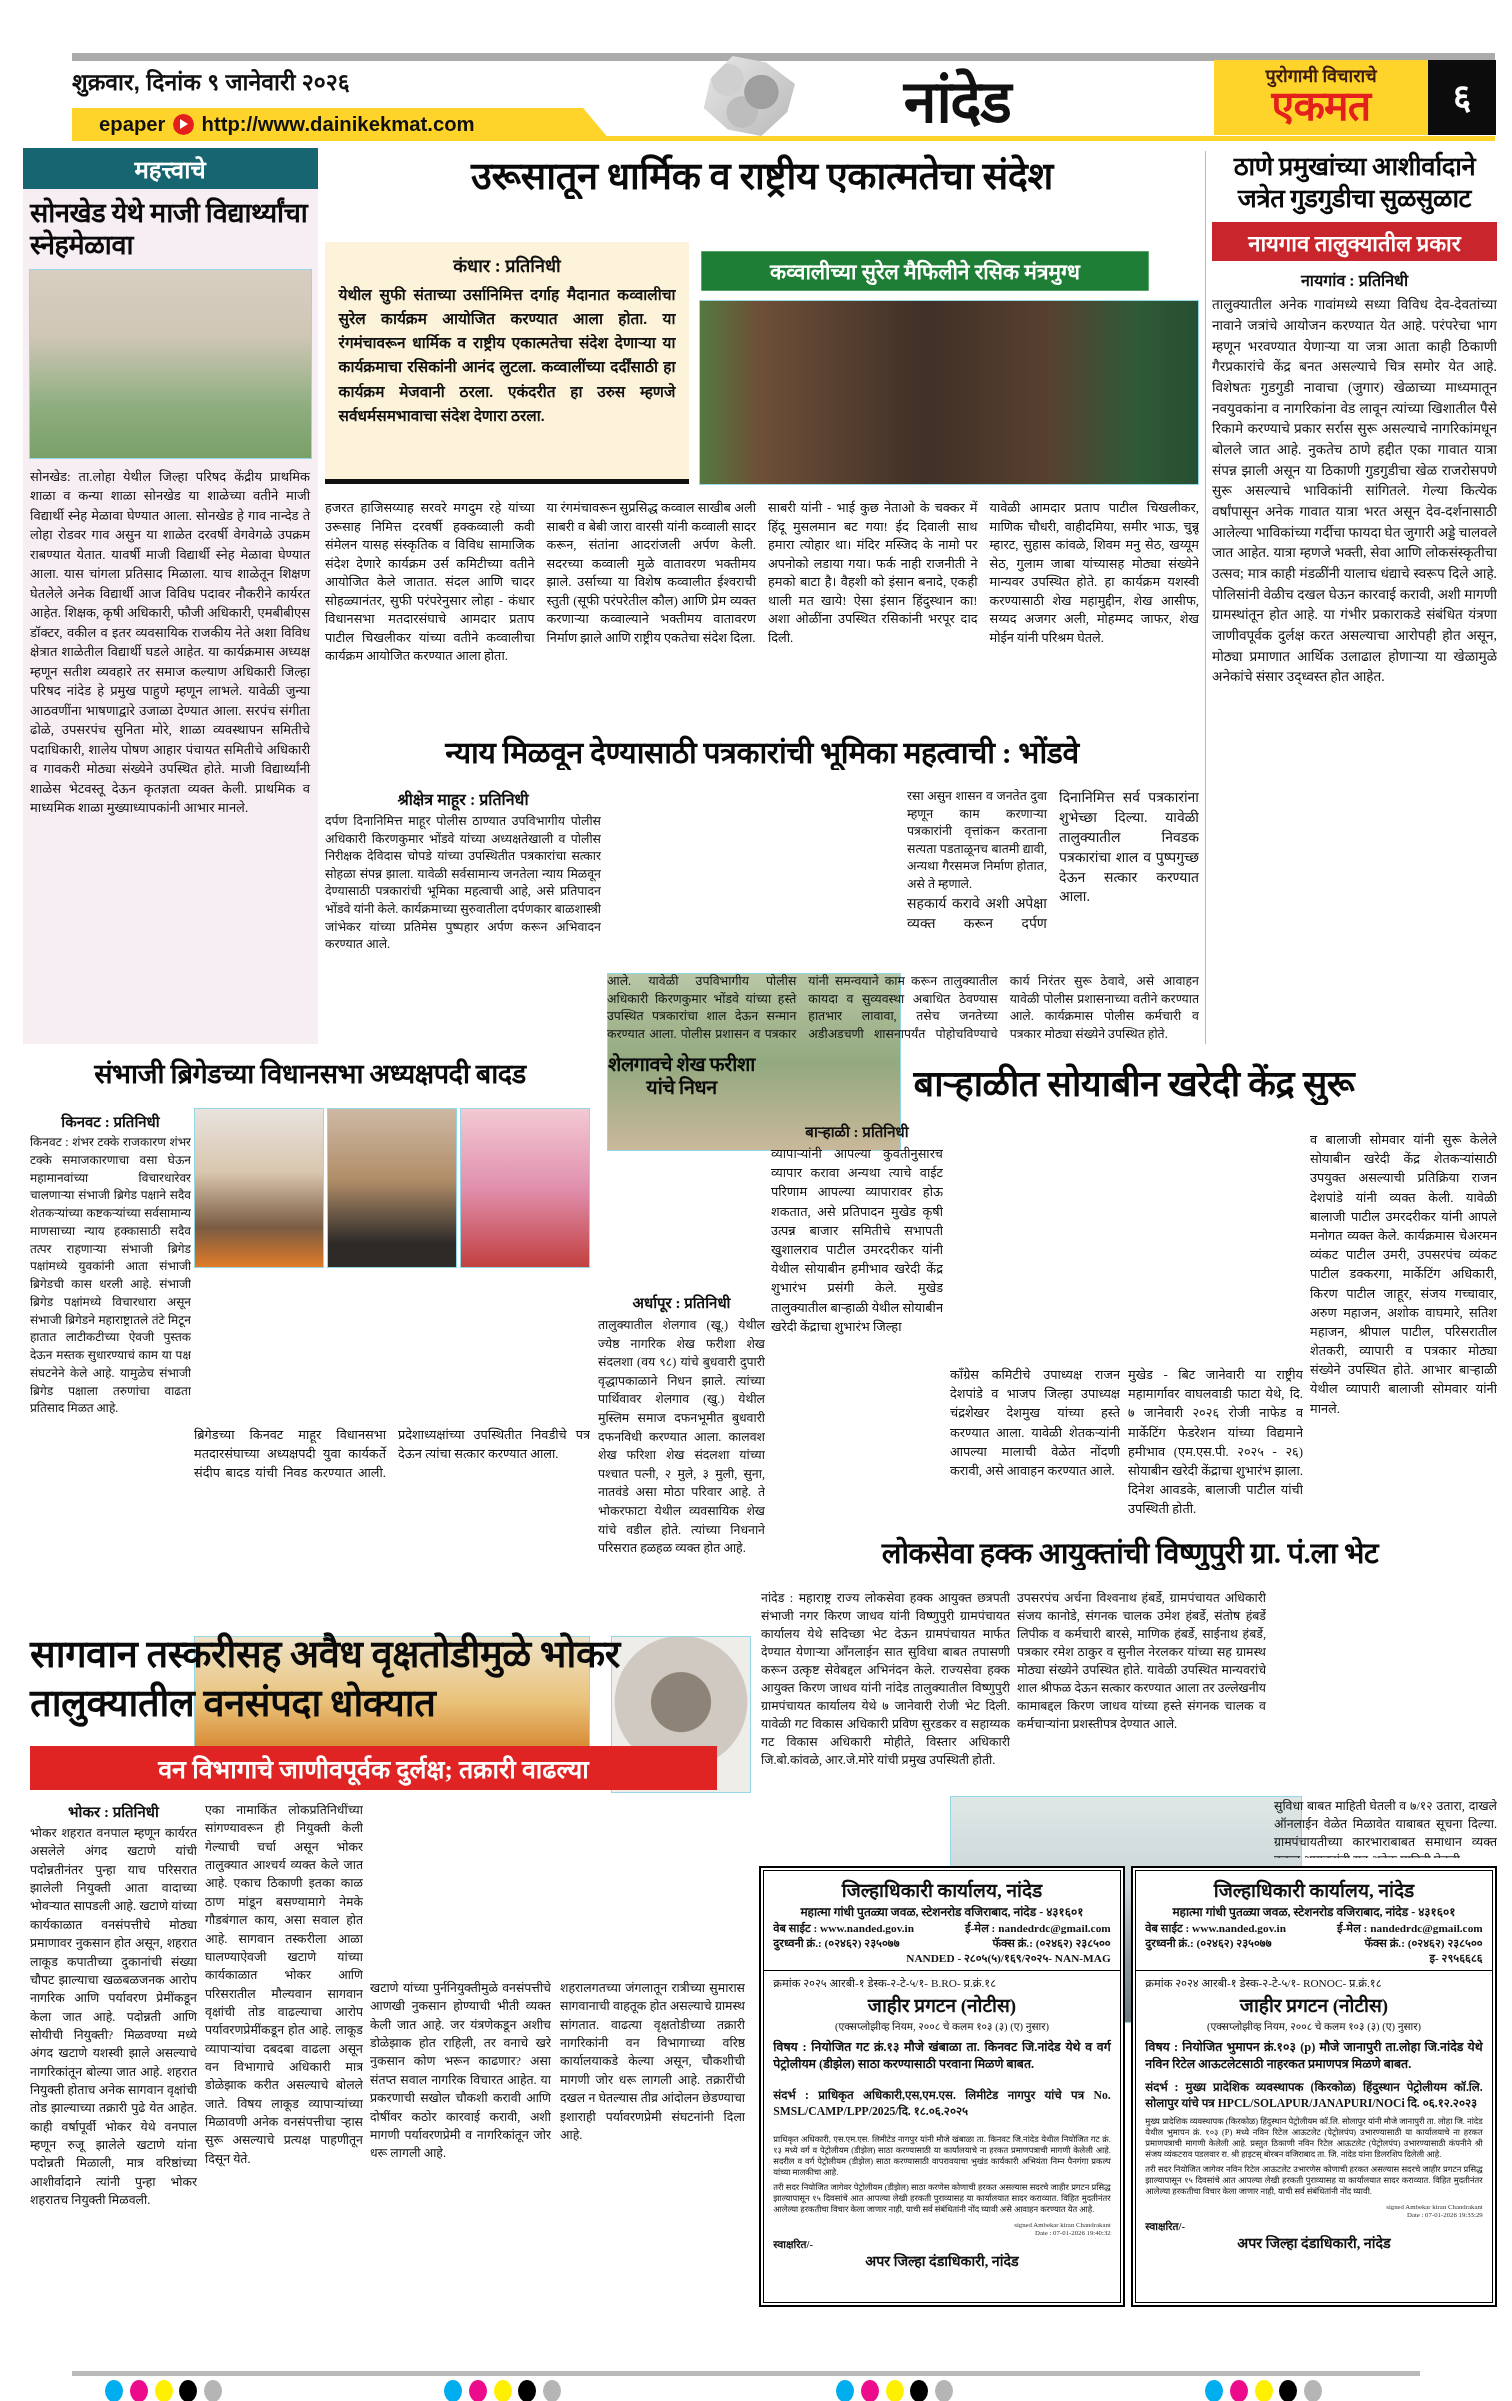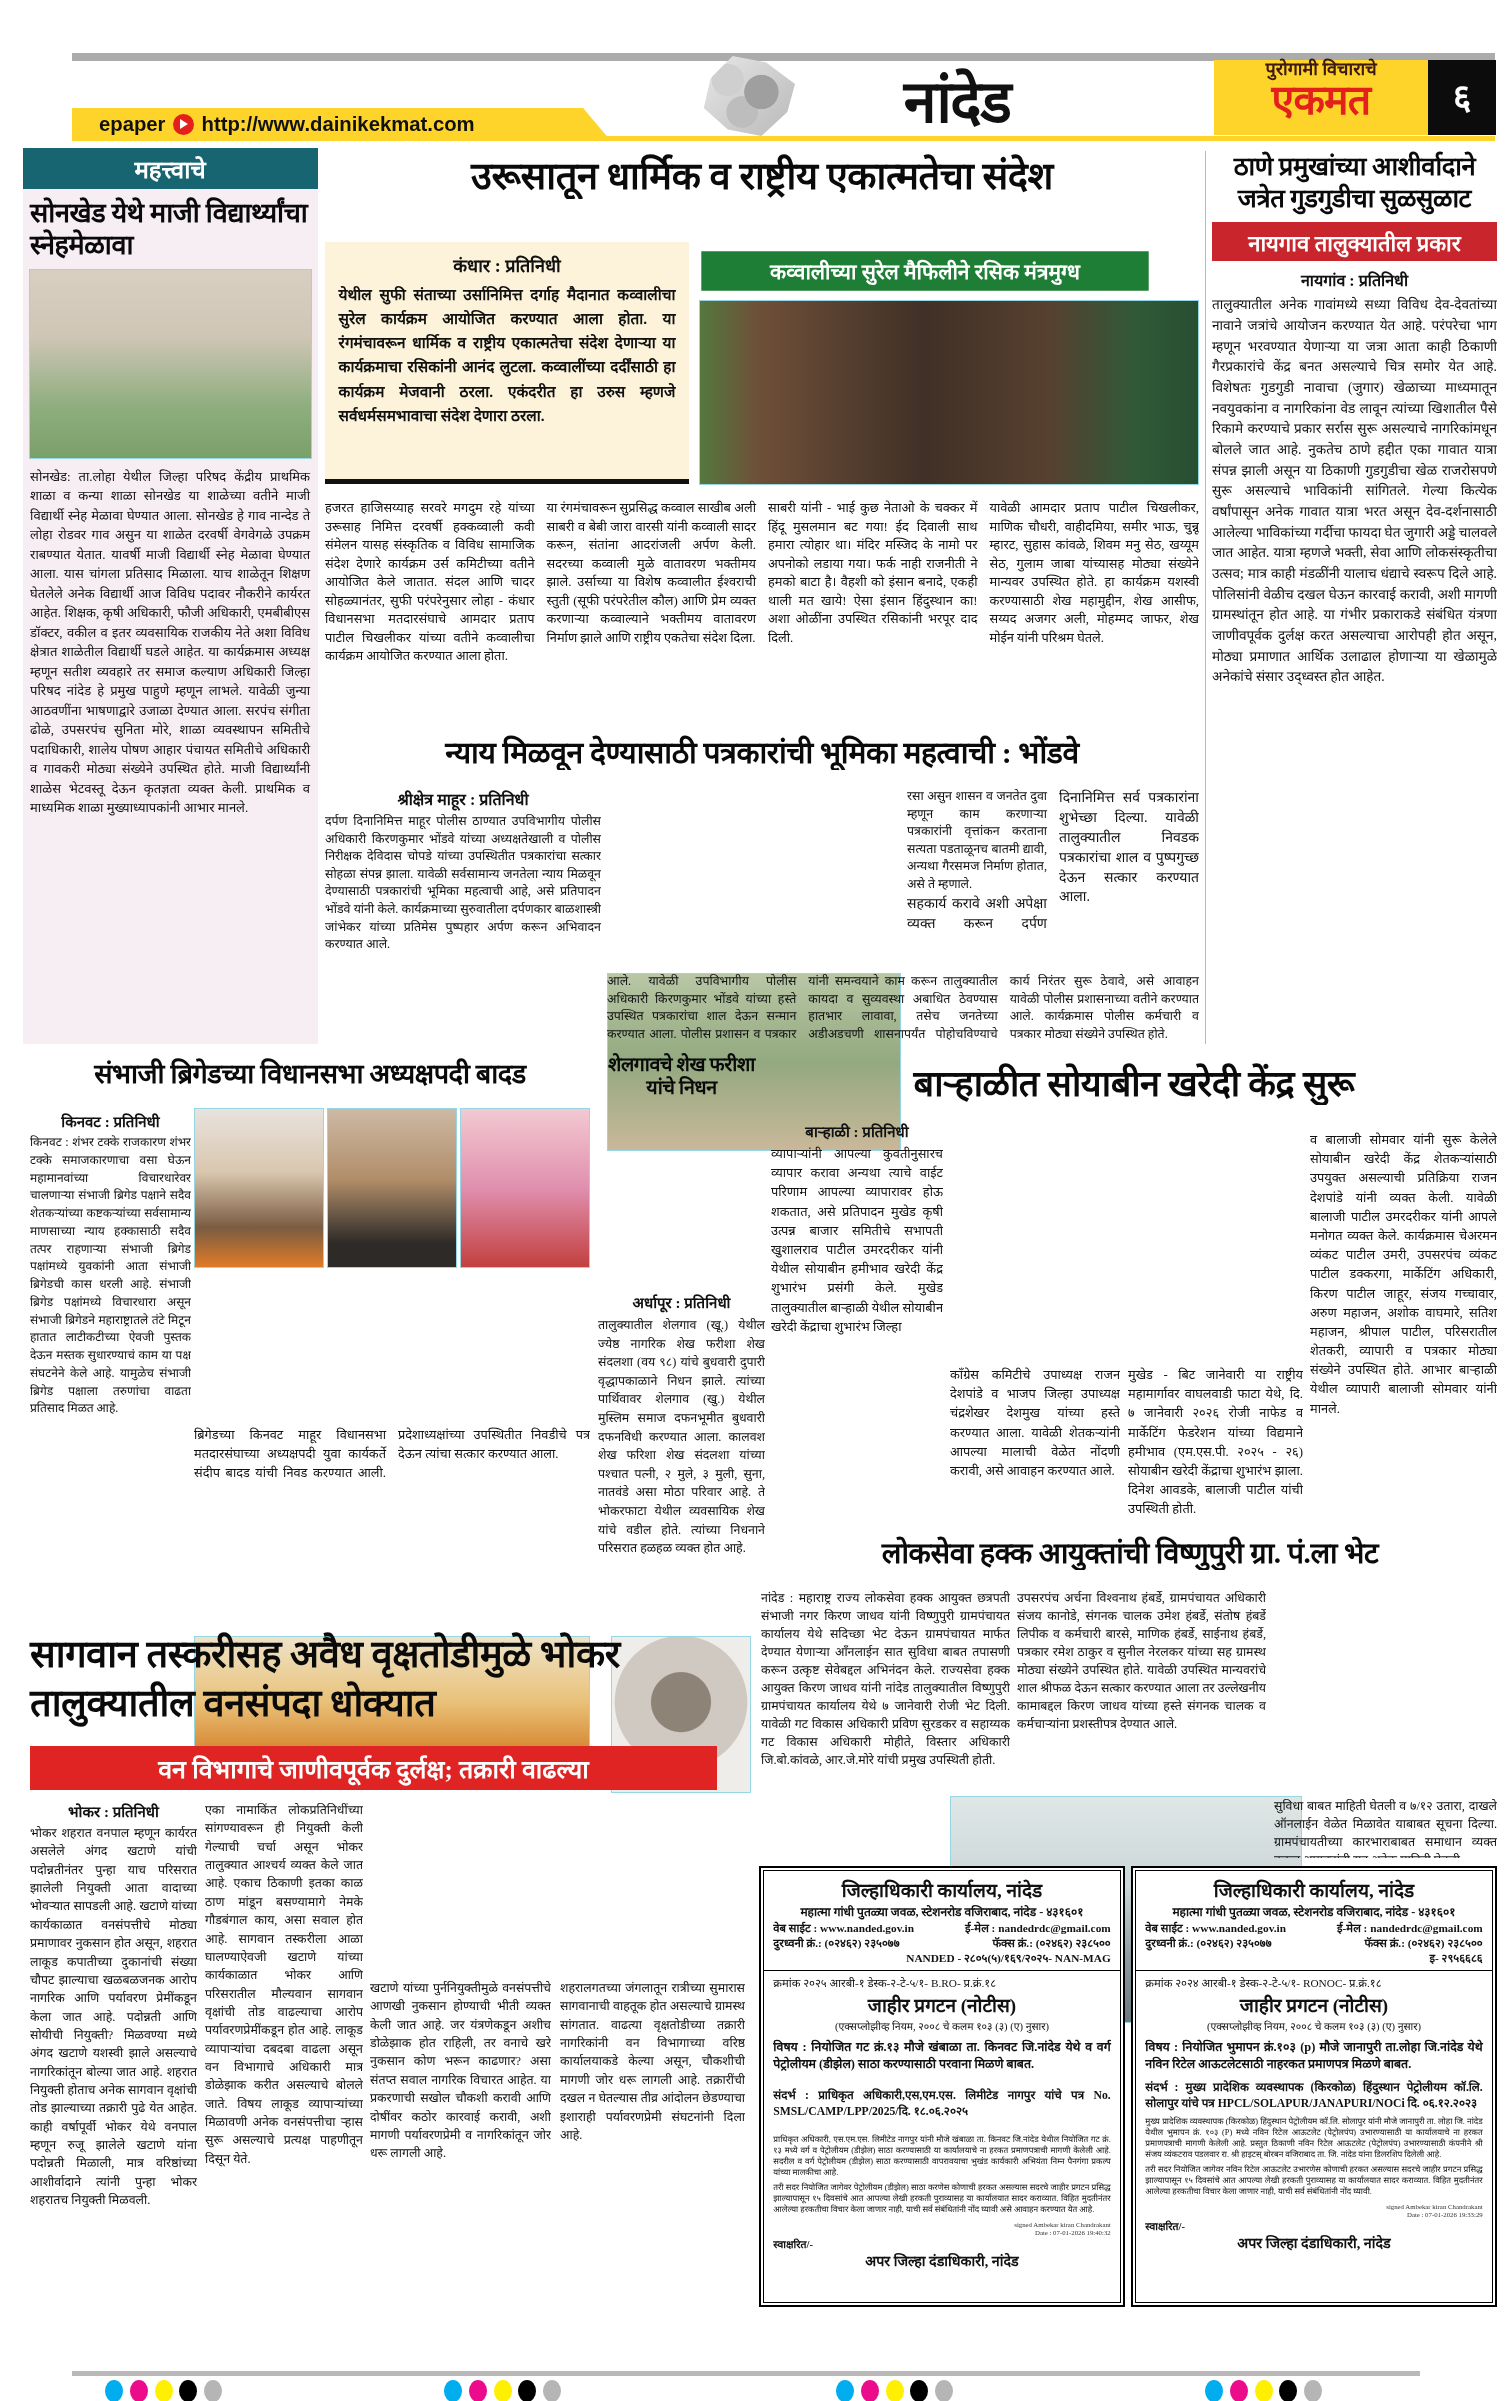--- a/index.html
+++ b/index.html
@@ -34,28 +34,29 @@
   .nhr{border-top:1.5px solid #000;margin:4.5px -9px;}
   .smallprint{font-size:8.3px;line-height:1.35;text-align:justify;}
   .sig{font-size:6.8px;color:#333;text-align:right;line-height:1.2;}
   .dot{width:18px;height:22px;border-radius:50%;display:inline-block;margin-right:6.8px;}
   .dots{display:flex;}
   .vline{width:0.8px;background:#b9b9b9;}
   .epaperbar{background:#ffd42a;clip-path:polygon(0 0,95% 0,100% 100%,0 100%);display:flex;align-items:center;gap:7.5px;padding-left:27px;box-sizing:border-box;font-family:"Liberation Sans",sans-serif;}
   .arrowicon{width:21px;height:21px;border-radius:50%;background:#e3201b;position:relative;flex:0 0 auto;}
   .arrowicon:after{content:"";position:absolute;left:6.8px;top:5.3px;width:0;height:0;border-left:8.3px solid #fff;border-top:5.3px solid transparent;border-bottom:5.3px solid transparent;}
   .mapart{background:radial-gradient(circle at 30% 30%,#cfcfcf 0 18%,transparent 19%),radial-gradient(circle at 65% 45%,#9f9f9f 0 22%,transparent 23%),radial-gradient(circle at 45% 70%,#bdbdbd 0 20%,transparent 21%),linear-gradient(135deg,#e8e8e8,#b9b9b9);clip-path:polygon(35% 0,70% 8%,100% 35%,92% 70%,65% 100%,30% 92%,5% 65%,12% 28%);}
-  .ekmatbox{background:#ffd42a;display:flex;flex-direction:column;align-items:center;line-height:1.05;}
+  .ekmatbox{background:#ffd42a;display:flex;flex-direction:column;align-items:center;justify-content:center;line-height:1.05;}
 </style>
 </head>
 <body>
 
 <div class="page">
 
   <div class="abs" style="left:72px;top:53px;width:1423px;height:7.5px;background:#ababab;"></div>
+  <div class="abs b" style="left:72px;top:65px;width:572px;font-size:23px;font-family:'Liberation Sans',sans-serif;">शुक्रवार, दिनांक ९ जानेवारी २०२६</div>
   <div class="abs epaperbar" style="left:72px;top:108px;width:538px;height:32px;">
     <span class="b" style="font-size:20.3px;">epaper</span>
     <span class="arrowicon"></span>
     <span class="b" style="font-size:20.3px;">http://www.dainikekmat.com</span>
   </div>
   <div class="abs mapart" style="left:699px;top:56px;width:96px;height:80px;"></div>
   <div class="abs ctr b" style="left:795px;top:59px;width:324px;font-size:59px;letter-spacing:-1.5px;">नांदेड</div>
   <div class="abs ekmatbox" style="left:1214px;top:60px;width:214px;height:75px;">
     <div class="b" style="font-size:18px;color:#3d1a12;">पुरोगामी विचाराचे</div>
     <div class="b" style="font-size:41px;color:#e3201b;letter-spacing:-0.8px;">एकमत</div>

